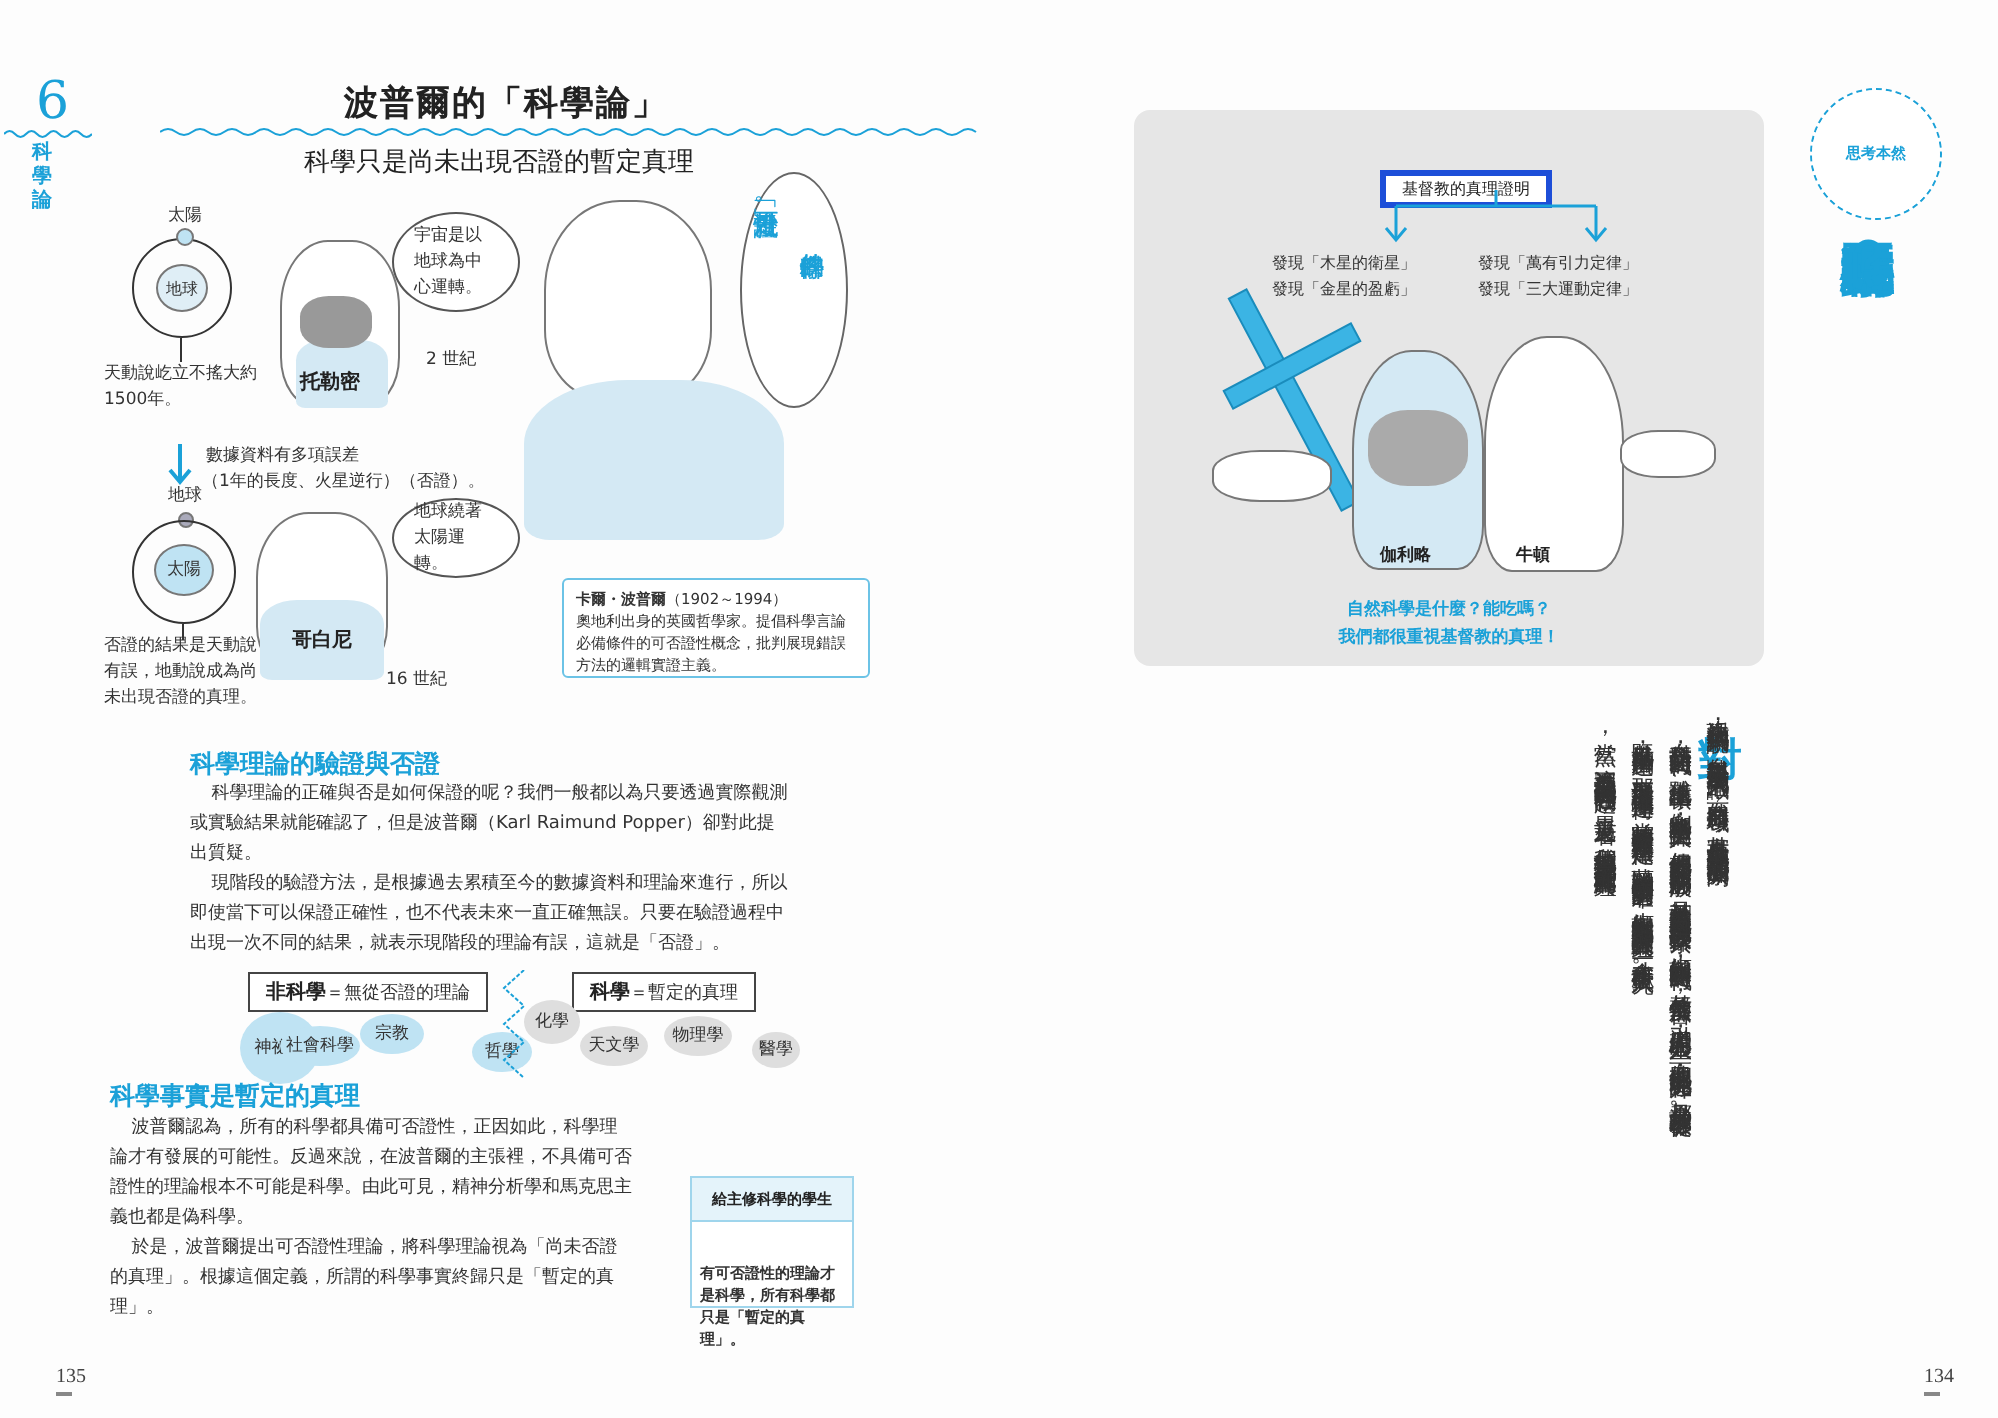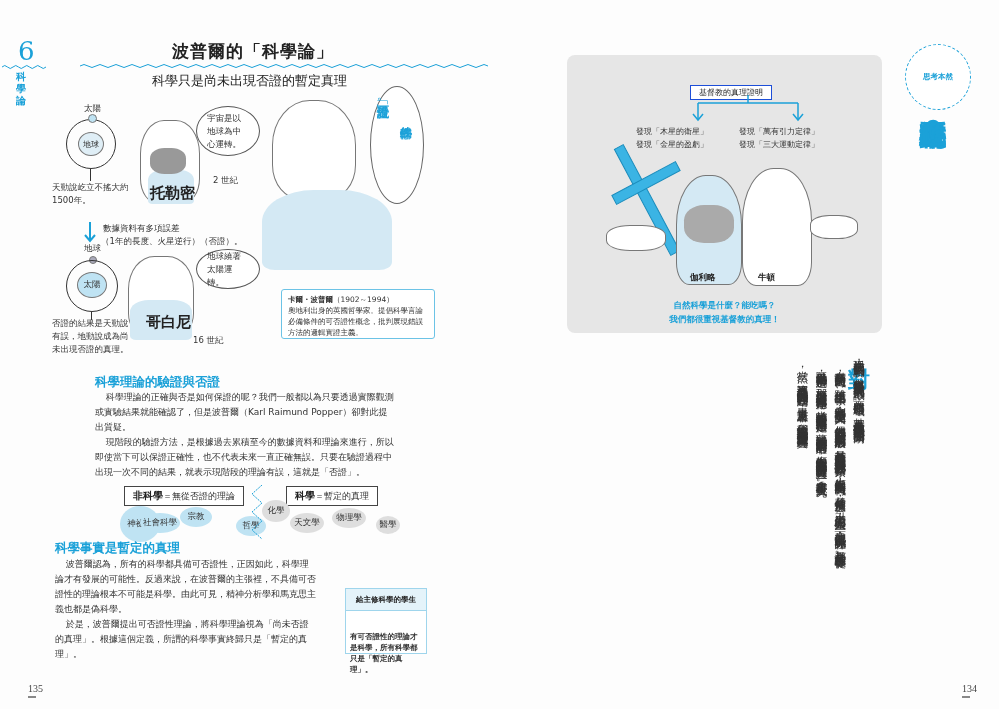--- a/index.html
+++ b/index.html
@@ -14,21 +14,21 @@
 
   #page-title { left: 172px; top: 40px; font-size: 17px; font-weight: bold; color: #222; letter-spacing: 1px; }
   #title-wave { left: 80px; top: 63px; width: 410px; height: 6px; }
   #page-subtitle { left: 152px; top: 72px; font-family: "DejaVu Serif", serif; font-size: 13px; color: #222; }
 
   .small { font-size: 8.5px; line-height: 13px; color: #333; }
   .circle { border: 1.5px solid #333; border-radius: 50%; }
   .sun { border-radius: 50%; background: #bfe3f3; border: 1px solid #777; }
   .bubble { border: 1px solid #555; border-radius: 50%; background: #fff; display: flex; align-items: center; justify-content: center; text-align: left; }
   .figure { border-radius: 40% 40% 30% 30%; background: #e9f4fa; border: 1.2px solid #777; }
-  .nameplate { font-size: 15px; font-weight: bold; color: #222; }
+  .nameplate { font-size: 10px; font-weight: bold; color: #222; }
 
   .popper-bubble { left: 370px; top: 86px; width: 54px; height: 118px; border: 1px solid #666; border-radius: 50%; background: #fff; }
   .vert { writing-mode: vertical-rl; text-orientation: upright; }
   #popper-speech-a { left: 375px; top: 96px; font-size: 12.5px; color: #1ba1d8; line-height: 16px; }
   #popper-speech-b { left: 398px; top: 117px; font-size: 12.5px; color: #1ba1d8; line-height: 16px; }
 
   #bio-box { left: 281px; top: 289px; width: 154px; height: 50px; border: 1px solid #6cc3e6; border-radius: 3px; padding: 4px 6px; font-size: 7.5px; line-height: 11px; color: #333; background: #fff; }
   #bio-name { font-weight: bold; }
 
   .section-h { font-size: 12.5px; font-weight: bold; color: #1ba1d8; }
@@ -42,21 +42,21 @@
 
   #note-box { left: 345px; top: 588px; width: 82px; height: 66px; border: 1px solid #9fd5ec; background: #fff; }
   #note-head { height: 22px; background: #e4f3fa; border-bottom: 1px solid #9fd5ec; font-size: 7.5px; font-weight: bold; display: flex; align-items: center; justify-content: center; color: #222; }
   #note-body { padding: 20px 4px; font-size: 7.5px; line-height: 11px; color: #333; font-weight: bold; }
 
   .page-num { font-family: "Liberation Serif", serif; font-size: 10px; color: #444; }
   .page-num-bar { width: 8px; height: 2px; background: #888; margin-top: 2px; }
 
   
   #gray-panel { left: 567px; top: 55px; width: 315px; height: 278px; background: #e6e6e6; border-radius: 8px; }
-  #tree-root { left: 690px; top: 85px; border: 1px solid #1d4ed8; background: #fff; font-size: 8px; padding: 1px 8px; color: #222; }
+  #tree-root { left: 690px; top: 85px; border: 3px solid #1d4ed8; background: #fff; font-size: 8px; padding: 1px 8px; color: #222; }
   #tree-svg { left: 680px; top: 95px; width: 160px; height: 30px; }
   .tree-leaf { font-size: 8px; line-height: 13px; color: #333; }
   #cross { left: 610px; top: 140px; width: 90px; height: 120px; }
   .char-plate { font-size: 8.5px; font-weight: bold; color: #222; }
   #panel-caption { left: 567px; top: 298px; width: 315px; text-align: center; font-size: 8.5px; font-weight: bold; color: #1ba1d8; line-height: 14px; }
 
   #badge { left: 905px; top: 44px; width: 66px; height: 66px; border: 1px dashed #1ba1d8; border-radius: 50%; display: flex; align-items: center; justify-content: center; font-size: 7.5px; color: #1ba1d8; font-weight: bold; background: #fff; }
   #big-title { left: 918px; top: 100px; font-size: 27px; font-weight: bold; color: #1ba1d8; line-height: 30px; writing-mode: vertical-rl; text-orientation: upright; }
 
   #body-vert { left: 568px; top: 350px; width: 300px; height: 300px; writing-mode: vertical-rl; text-orientation: upright; font-size: 11.5px; line-height: 18.8px; letter-spacing: 0.6px; color: #333; }

